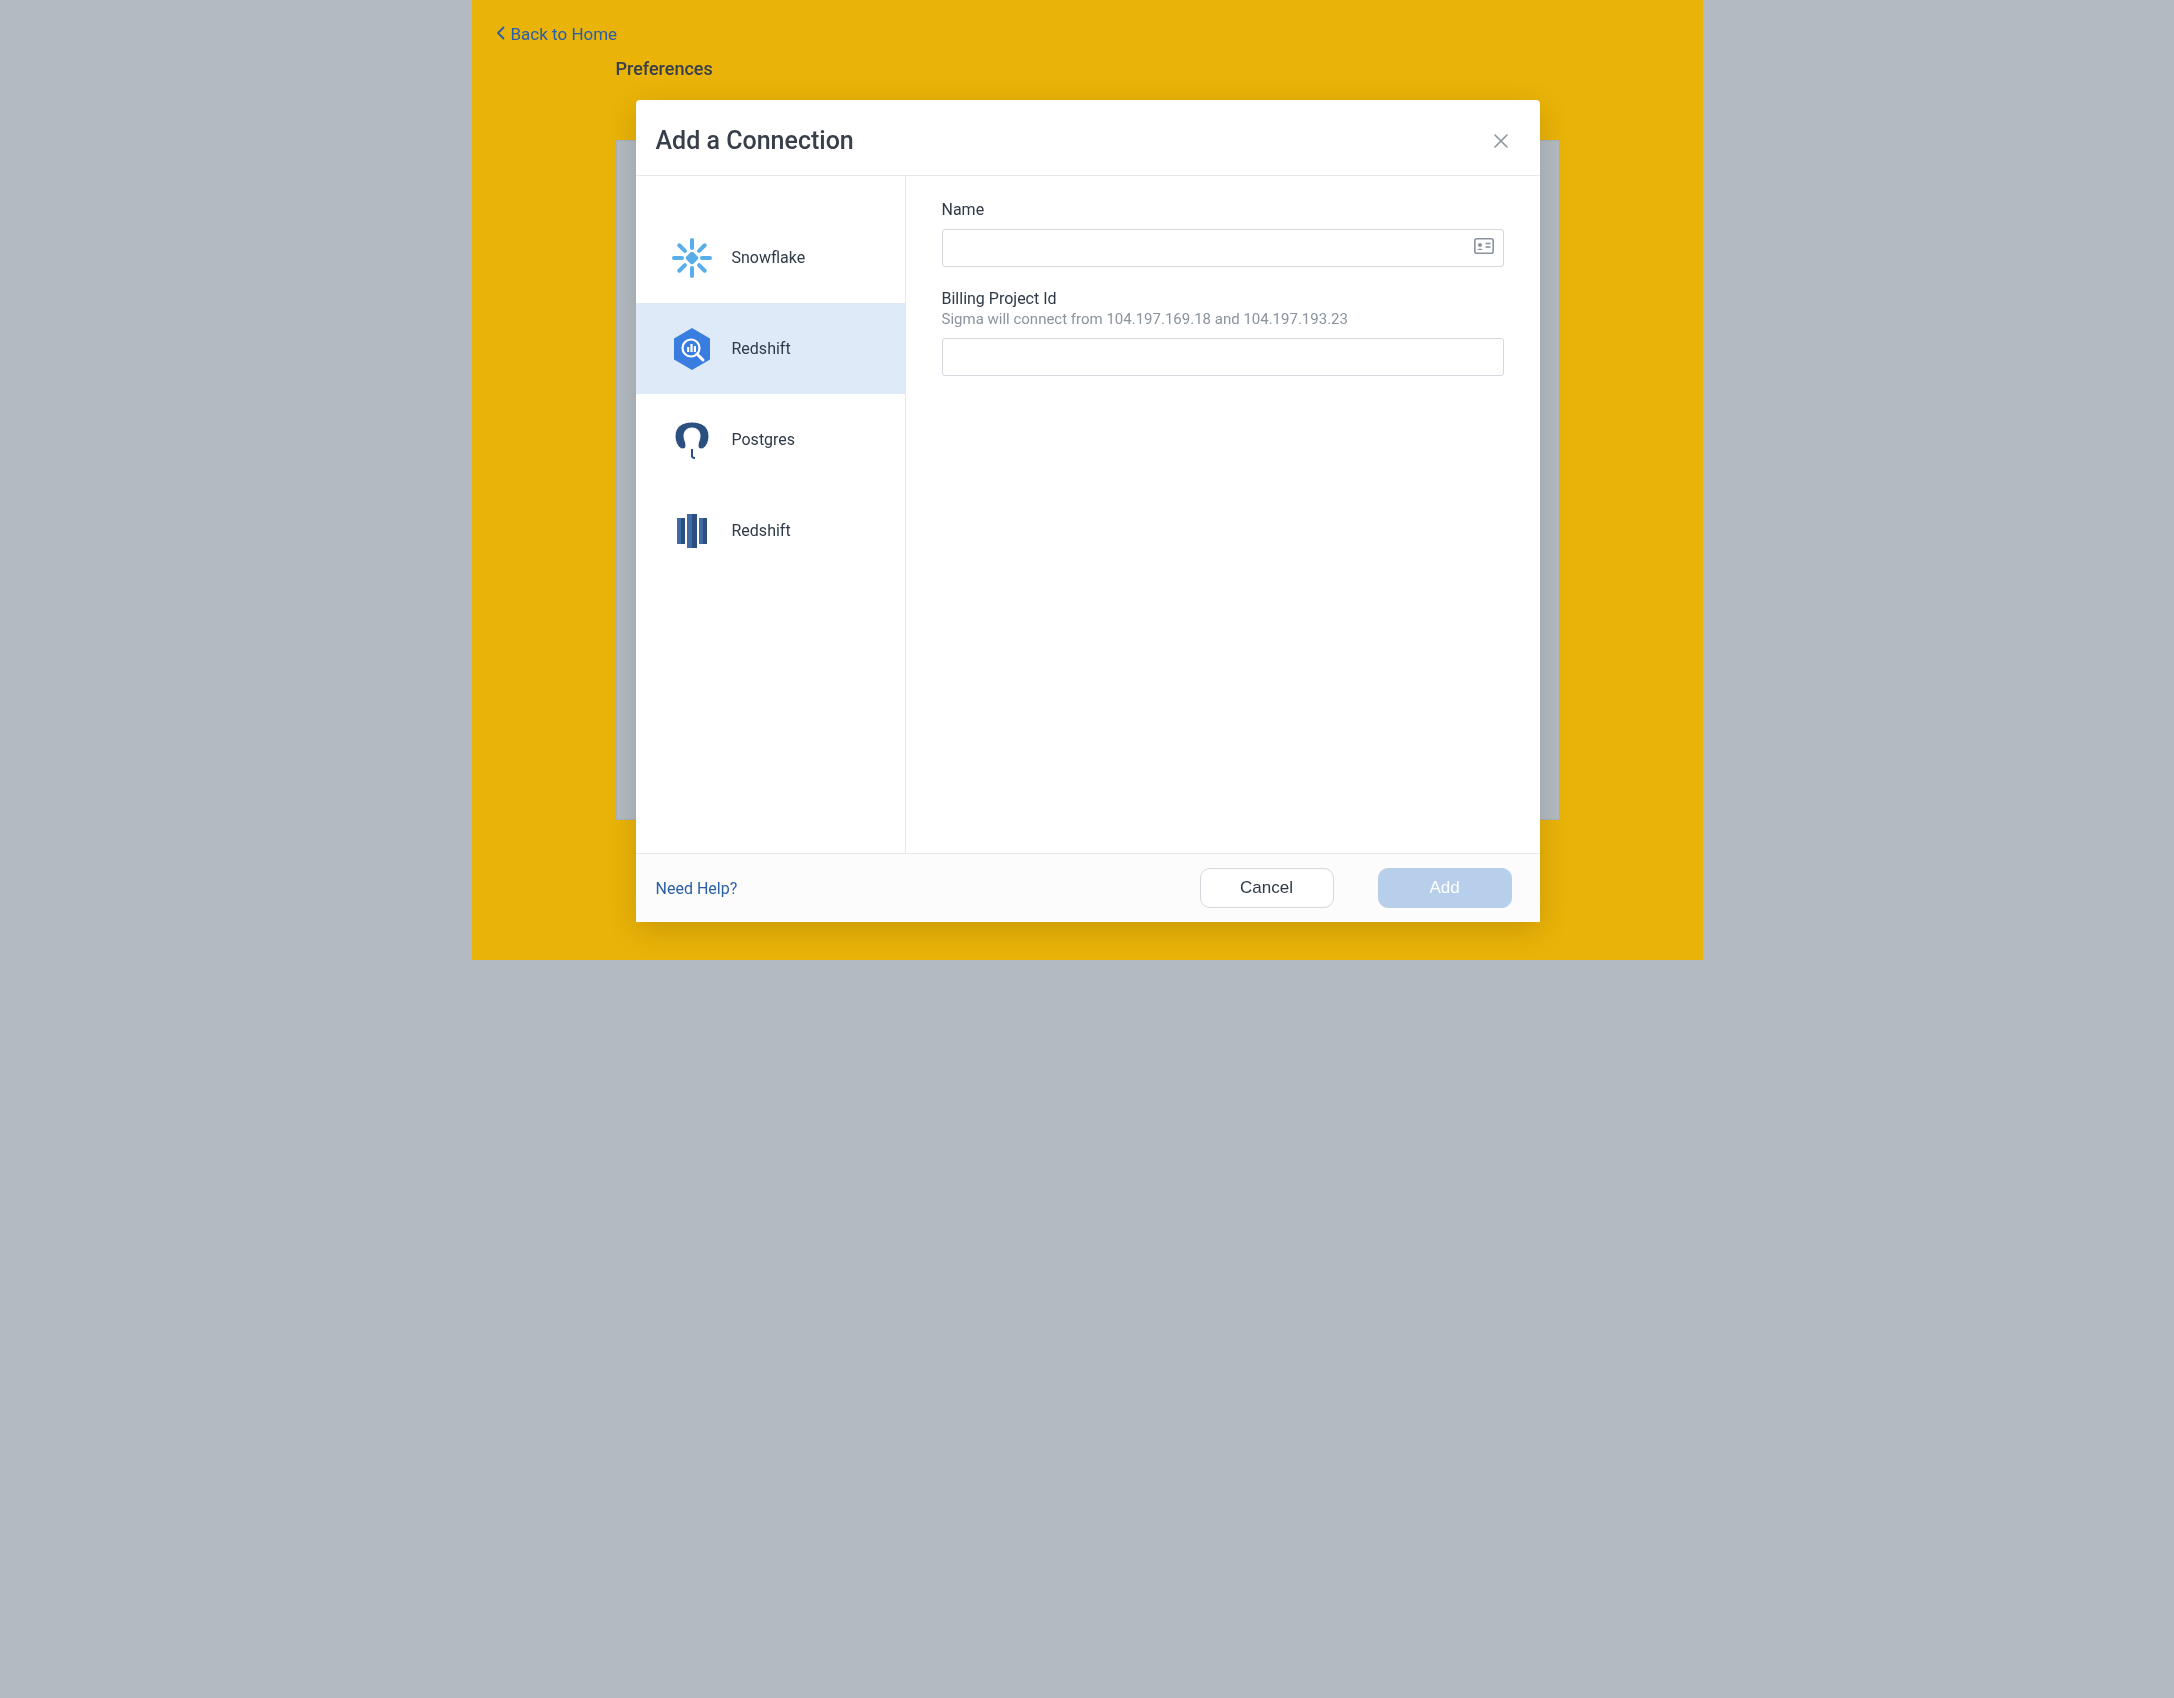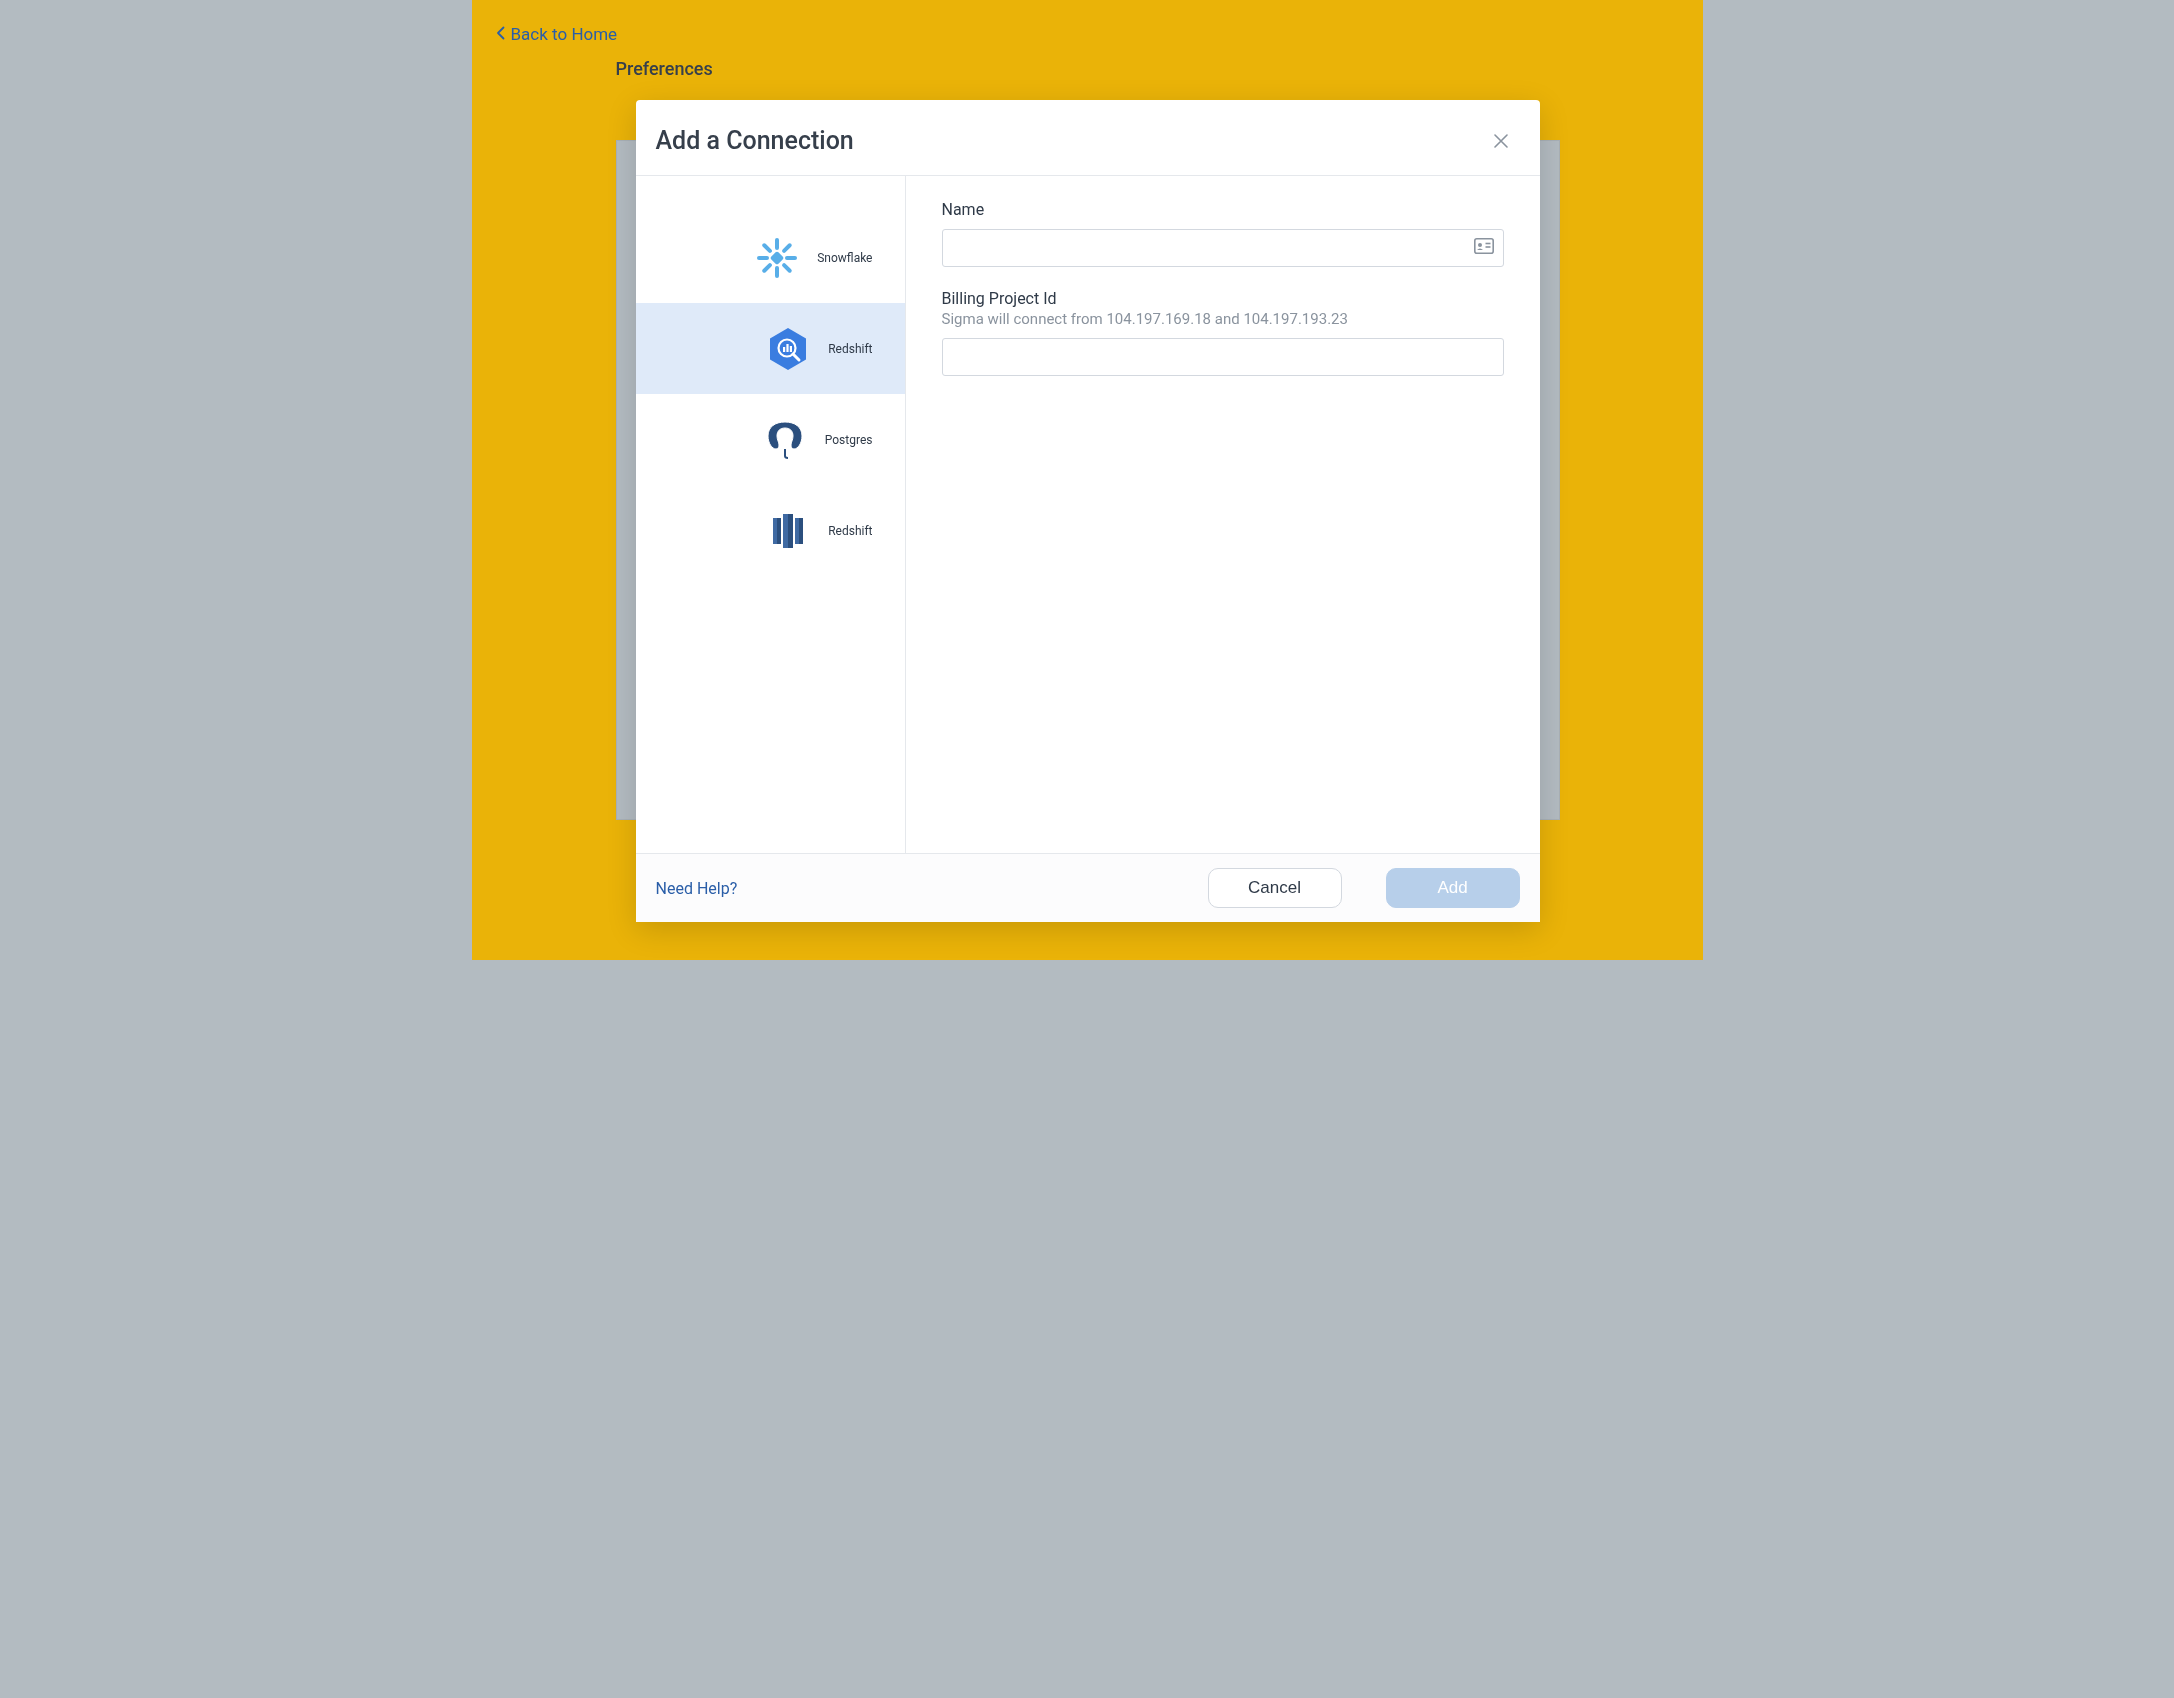--- a/index.html
+++ b/index.html
@@ -91,23 +91,22 @@
     border-right: 1px solid #e5e8ec;
     padding-top: 36px;
   }
   .db-option {
     display: flex;
     align-items: center;
     gap: 16px;
     padding: 0 32px;
     height: 91px;
     cursor: pointer;
-    font-size: 12px;
-    color: #2f3a48;
-    justify-content: flex-end;
+    font-size: 16px;
+    color: #2f3a48;
   }
   .db-option.selected {
     background: #dfeaf9;
   }
   .db-icon {
     width: 48px;
     height: 48px;
     display: flex;
     align-items: center;
     justify-content: center;
@@ -144,21 +143,21 @@
   }
   .name-icon {
     position: absolute;
     right: 10px;
     top: 50%;
     transform: translateY(-50%);
     color: #8a939e;
   }
   .modal-footer {
     border-top: 1px solid #e5e8ec;
-    padding: 14px 20px 14px 20px;
+    padding: 14px 28px 14px 20px;
     display: flex;
     align-items: center;
     justify-content: space-between;
     background: #fcfcfd;
   }
   .help-link {
     color: #2a5ea8;
     font-size: 16px;
     cursor: pointer;
   }

